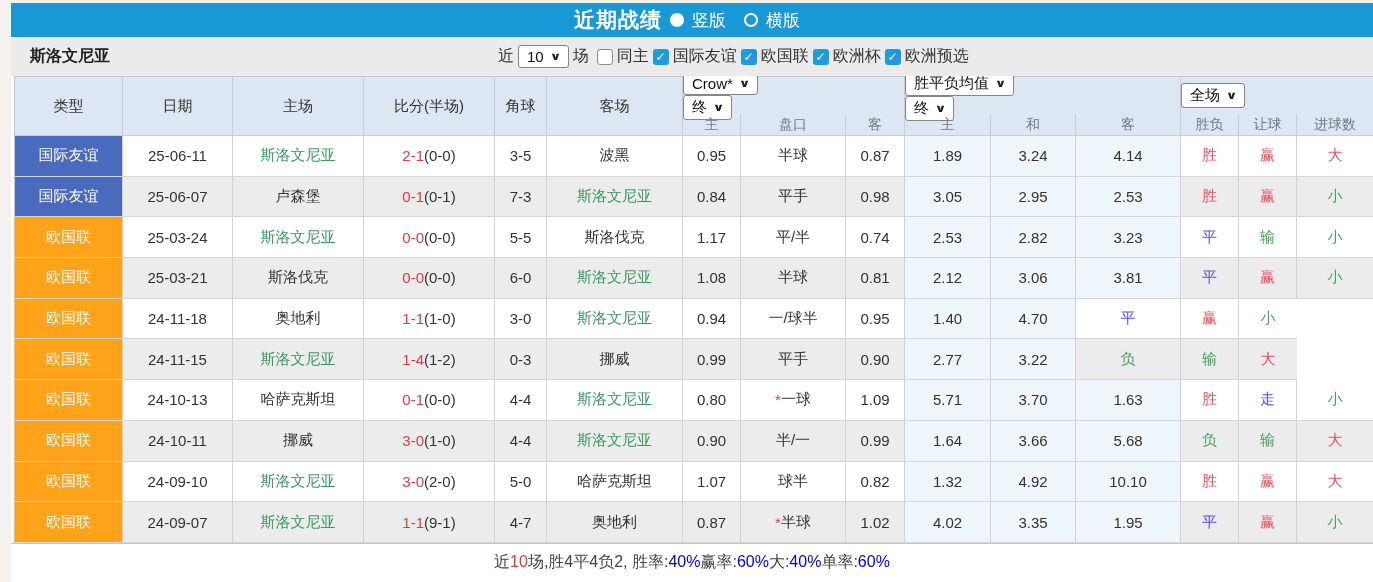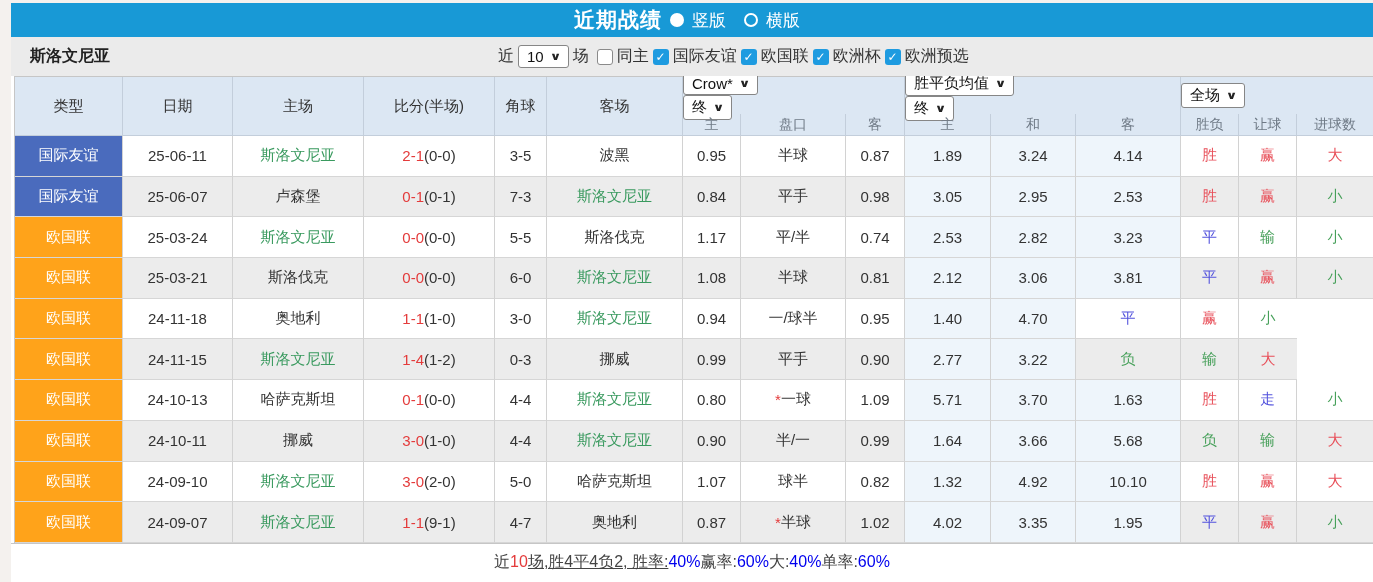--- a/index.html
+++ b/index.html
@@ -382,21 +382,21 @@
           <div class="cell c-blue">平</div>
           <div class="cell c-red">赢</div>
           <div class="cell c-green" style="border-right: none;">小</div>
         </div>
       </div>
   </div>
 
   <div class="summary">
       <span style="color: rgb(68, 68, 68);">近</span>
       <span style="color: rgb(228, 59, 59);">10</span>
-      <span style="color: rgb(68, 68, 68); text-decoration: underline;">场,胜4平4负2, 胜率:</span>
+      <span style="color: rgb(68, 68, 68);">场,胜4平4负2, 胜率:</span>
       <span style="color: rgb(0, 0, 238);">40%</span>
       <span style="color: rgb(68, 68, 68);"> 赢率:</span>
       <span style="color: rgb(0, 0, 238);">60%</span>
       <span style="color: rgb(68, 68, 68);"> 大:</span>
       <span style="color: rgb(0, 0, 238);">40%</span>
       <span style="color: rgb(68, 68, 68);"> 单率:</span>
       <span style="color: rgb(0, 0, 238);">60%</span>
     </div>
 
 </div>

